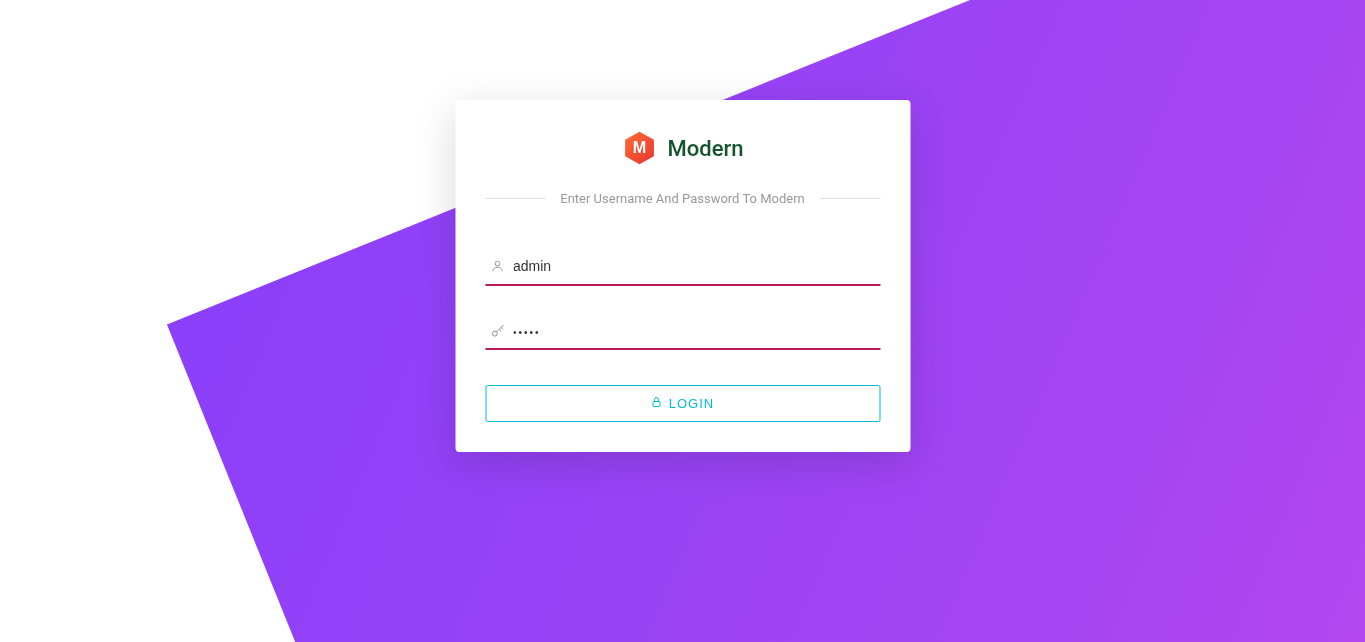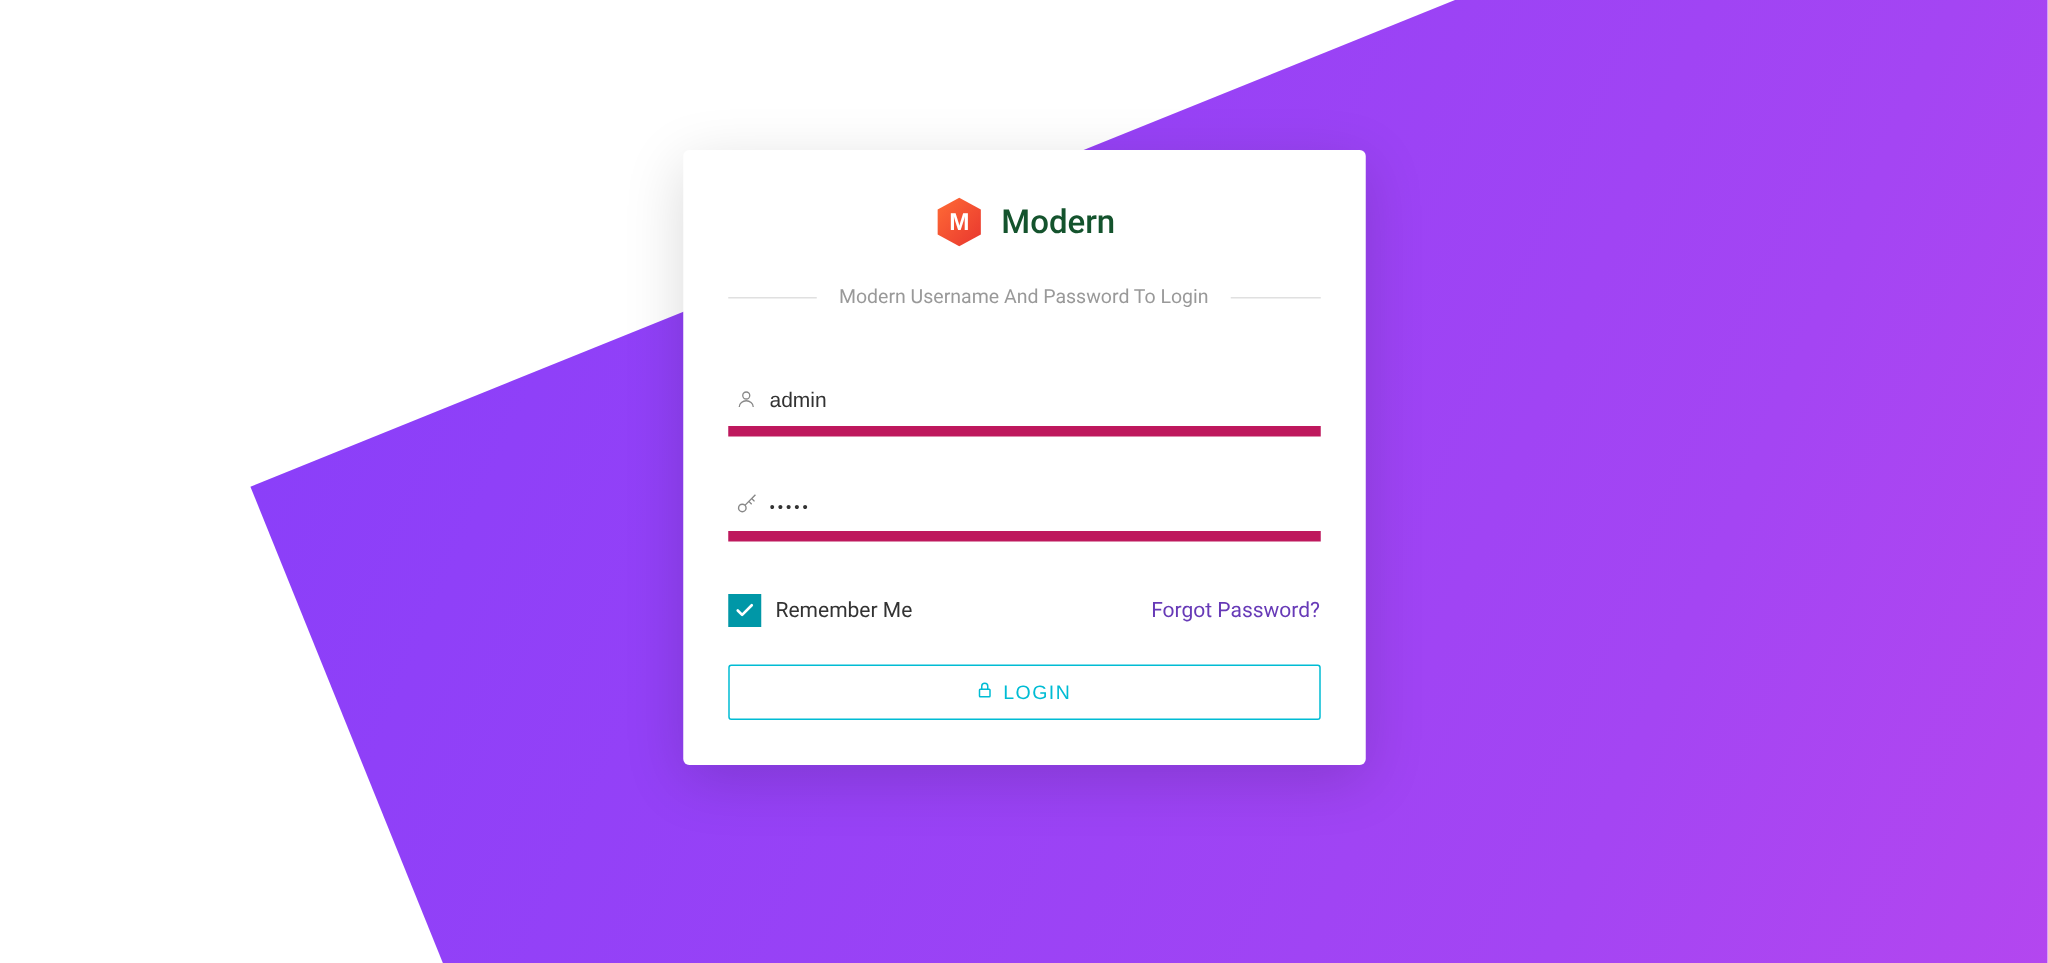--- a/index.html
+++ b/index.html
@@ -82,21 +82,21 @@
     
     .subtitle-text {
       font-size: 13px;
       color: #999;
       white-space: nowrap;
     }
     
     .form-group {
       position: relative;
       margin-bottom: 35px;
-      border-bottom: 7px solid #be185d;
+      border-bottom: 2px solid #be185d;
       padding-bottom: 8px;
     }
     
     .form-group .input-icon {
       position: absolute;
       left: 5px;
       top: 2px;
       color: #888;
     }
     
@@ -187,21 +187,21 @@
         </defs>
         <polygon points="50,5 90,27 90,73 50,95 10,73 10,27" fill="url(#logoGrad)"></polygon>
         <text x="50" y="65" font-family="Arial" font-size="45" font-weight="bold" fill="#ffffff" text-anchor="middle">M</text>
       </svg>
     </div>
     <span class="logo-text">Modern</span>
   </div>
 
   <div class="subtitle-section">
     <div class="subtitle-line"></div>
-    <span class="subtitle-text">Modern Username And Password To Login</span>
+    <span class="subtitle-text">Enter Username And Password To Modern</span>
     <div class="subtitle-line"></div>
   </div>
 
   <div class="form-group">
     <span class="input-icon">
       <svg width="14" height="14" viewBox="0 0 24 24" fill="none" stroke="currentColor" stroke-width="1.5">
         <circle cx="12" cy="8" r="4"></circle>
         <path d="M4 21c0-4 4-7 8-7s8 3 8 7"></path>
       </svg>
     </span>
@@ -211,31 +211,20 @@
   <div class="form-group">
     <span class="input-icon">
       <svg width="15" height="15" viewBox="0 0 24 24" fill="none" stroke="currentColor" stroke-width="1.5">
         <circle cx="7" cy="17" r="4"></circle>
         <path d="M10 14 L21 3 M17 7 L20 10 M14 10 L17 13"></path>
       </svg>
     </span>
     <input type="text" class="form-input" style="letter-spacing: 2px; font-size: 10px;" value="•••••">
   </div>
 
-  <div class="form-row">
-    <label class="checkbox-wrapper">
-      <span class="checkbox-box">
-        <svg width="14" height="14" viewBox="0 0 24 24" fill="none" stroke-width="3" stroke-linecap="round" stroke-linejoin="round">
-          <polyline points="4 12 9 17 20 6"></polyline>
-        </svg>
-      </span>
-      <span class="checkbox-label">Remember Me</span>
-    </label>
-    <a class="forgot-link">Forgot Password?</a>
-  </div>
 
   <button class="login-button">
     <span>
       <svg width="12" height="12" viewBox="0 0 24 24" fill="none" stroke="currentColor" stroke-width="2">
         <rect x="5" y="11" width="14" height="10" rx="1"></rect>
         <path d="M8 11 V7 a4 4 0 0 1 8 0 v4"></path>
       </svg>
     </span>
     <span>LOGIN</span>
   </button>

